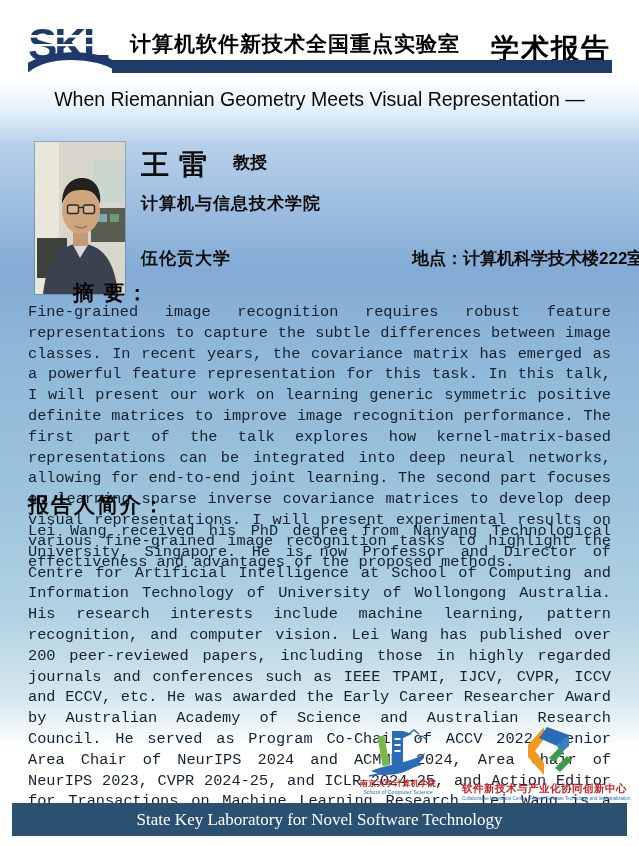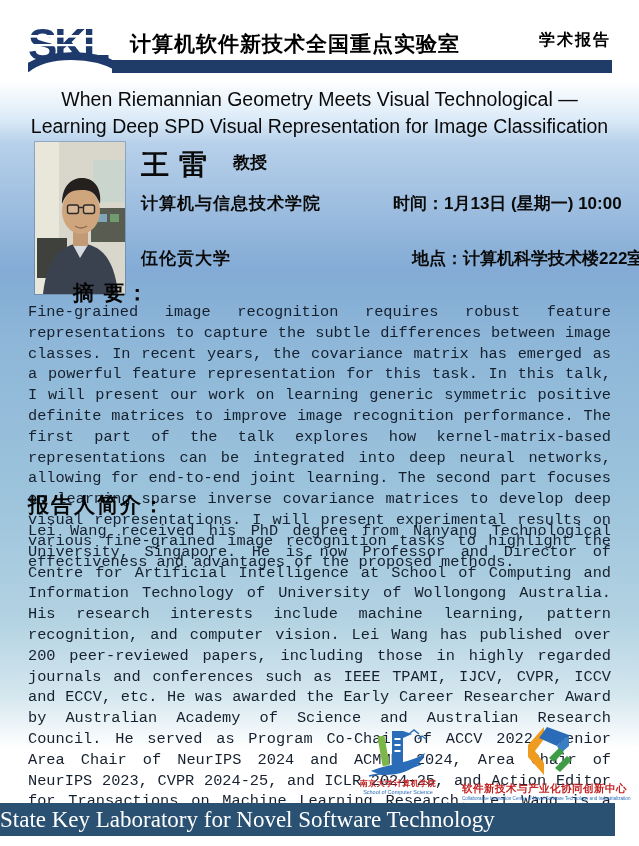--- a/index.html
+++ b/index.html
@@ -22,21 +22,21 @@
       #ffffff 100%);
   }
   
   .skl-logo{position:absolute;left:28px;top:22px;width:90px;height:54px;}
   .lab-name{
     position:absolute;left:130px;top:30px;
     font-size:21px;font-weight:bold;color:#000;letter-spacing:1px;white-space:nowrap;
   }
   .forum-label{
     position:absolute;right:28px;top:30px;
-    font-size:16px;font-weight:bold;color:#000;letter-spacing:2px;white-space:nowrap;
+    font-size:28px;font-weight:bold;color:#000;letter-spacing:2px;white-space:nowrap;
   }
   .header-bar{
     position:absolute;left:112px;top:60px;width:500px;height:13px;
     background:#1f3c68;
   }
   
   .talk-title{
     position:absolute;left:0;top:86px;width:639px;
     text-align:center;color:#0a0a0a;
     font-size:19.5px;line-height:27px;font-weight:400;
@@ -79,24 +79,24 @@
   #logo-cic{left:462px;width:164px;}
   .logo-glyph{display:block;margin:0 auto;}
   .logo-cn{font-weight:bold;color:#c32323;white-space:nowrap;}
   #logo-scs .logo-cn{font-size:8px;letter-spacing:0.5px;}
   #logo-cic .logo-cn{font-size:10.5px;letter-spacing:0.5px;}
   .logo-en{color:#2b6cb8;white-space:nowrap;}
   #logo-scs .logo-en{font-size:5.5px;}
   #logo-cic .logo-en{font-size:4.6px;}
   
   .bottom-bar{
-    position:absolute;left:0;top:803px;width:615px;height:33px;
+    position:absolute;left:12px;top:803px;width:615px;height:33px;
     background:#2b5172;
-    display:flex;align-items:center;justify-content:flex-start;column-gap:26px;
-    font-family:"Liberation Serif",serif;font-size:23px;color:#ffffff;
+    display:flex;align-items:center;justify-content:center;column-gap:26px;
+    font-family:"Liberation Serif",serif;font-size:17px;color:#ffffff;
     white-space:nowrap;
   }
 </style>
 </head>
 <body>
 
 <div class="page">
 
   <div class="skl-logo">
     <svg width="90" height="54" viewBox="0 0 90 54">
@@ -104,22 +104,21 @@
       <rect x="0" y="13" width="90" height="2.6" fill="#ffffff"></rect>
       <rect x="0" y="22" width="90" height="2.2" fill="#ffffff"></rect>
       <path d="M-2,47 C 20,30 64,30 92,46" stroke="#1e3a6c" stroke-width="8" fill="none"></path>
     </svg>
   </div>
   <div class="lab-name">计算机软件新技术全国重点实验室</div>
   <div class="forum-label">学术报告</div>
   <div class="header-bar"></div>
 
   <div class="talk-title">
-    <div>When Riemannian Geometry Meets Visual Technological —</div>
-    <div>Learning Deep SPD Visual Representation for Image Classification</div>
+    <div>When Riemannian Geometry Meets Visual Representation —</div>
   </div>
 
   <div class="speaker-photo">
     <svg width="90" height="152" viewBox="0 0 90 152">
       <rect x="0" y="0" width="90" height="152" fill="#d9d6cb"></rect>
       <rect x="0" y="0" width="24" height="152" fill="#e9e7da"></rect>
       <rect x="58" y="18" width="32" height="42" fill="#c9d5cd"></rect>
       <rect x="56" y="66" width="34" height="34" fill="#595c50"></rect>
       <rect x="2" y="96" width="30" height="40" fill="#3f423c"></rect>
       <rect x="62" y="72" width="10" height="8" fill="#7fa6b8"></rect>
@@ -134,21 +133,20 @@
       <line x1="43.5" y1="65.5" x2="48.5" y2="65.5" stroke="#2a2a2a" stroke-width="1.4"></line>
       <path d="M40,84 Q 46,88 52,84" stroke="#8c6a4e" stroke-width="1.4" fill="none"></path>
     </svg>
   </div>
 
   <div class="speaker-name-row">
     <span class="speaker-name">王雷</span><span class="speaker-prof">教授</span>
   </div>
   <div class="speaker-school">计算机与信息技术学院</div>
   <div class="speaker-univ">伍伦贡大学</div>
-  <div class="talk-time">时间：1月13日 (星期一) 10:00</div>
   <div class="talk-location">地点：计算机科学技术楼222室</div>
 
   <h2 class="section-heading" id="abstract-heading">摘 要：</h2>
   <p class="body-text" id="abstract-body">Fine-grained image recognition requires robust feature representations to capture the subtle differences between image classes. In recent years, the covariance matrix has emerged as a powerful feature representation for this task. In this talk, I will present our work on learning generic symmetric positive definite matrices to improve image recognition performance. The first part of the talk explores how kernel-matrix-based representations can be integrated into deep neural networks, allowing for end-to-end joint learning. The second part focuses on learning sparse inverse covariance matrices to develop deep visual representations. I will present experimental results on various fine-grained image recognition tasks to highlight the effectiveness and advantages of the proposed methods.</p>
 
   <h2 class="section-heading" id="bio-heading">报告人简介：</h2>
   <p class="body-text" id="bio-body">Lei Wang received his PhD degree from Nanyang Technological University, Singapore. He is now Professor and Director of Centre for Artificial Intelligence at School of Computing and Information Technology of University of Wollongong Australia. His research interests include machine learning, pattern recognition, and computer vision. Lei Wang has published over 200 peer-reviewed papers, including those in highly regarded journals and conferences such as IEEE TPAMI, IJCV, CVPR, ICCV and ECCV, etc. He was awarded the Early Career Researcher Award by Australian Academy of Science and Australian Research Council. He served as Program Co-Chair of ACCV 2022, Senior Area Chair of NeurIPS 2024 and ACMMM 2024, Area Chair of NeurIPS 2023, CVPR 2024-25, and ICLR 2024-25, and Action Editor for Transactions on Machine Learning Research. Lei Wang is a senior member of IEEE.</p>
 
   <div class="logos">
 

